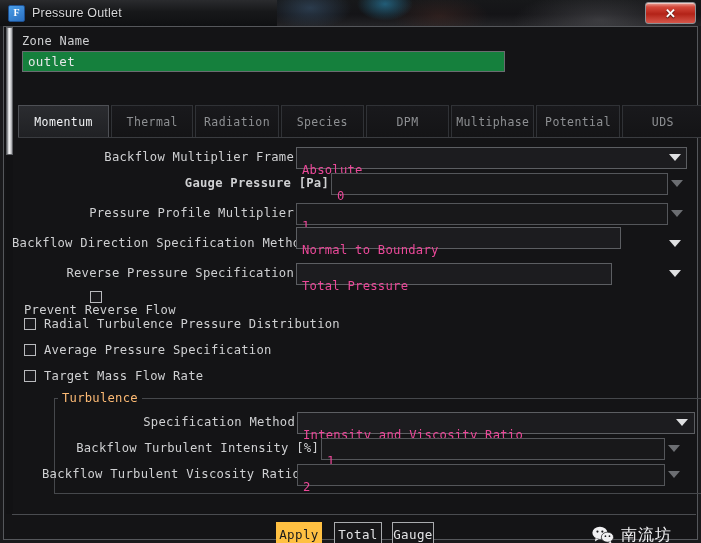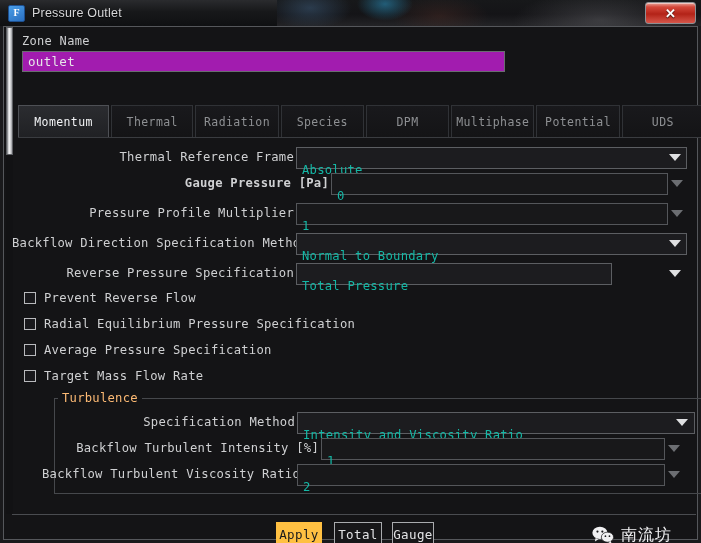--- a/index.html
+++ b/index.html
@@ -78,21 +78,21 @@
   }
 
   
   .zone-label{
     position:absolute;left:10px;top:7px;
     font-size:12px;color:#cfd0d2;letter-spacing:.3px;
   }
   .zone-input{
     position:absolute;left:10px;top:24px;width:483px;height:21px;
     box-sizing:border-box;
-    background:#a21caf;border:1px solid #6a6c70;
+    background:#15803d;border:1px solid #6a6c70;
     display:flex;align-items:center;
   }
   .zone-input span{
     font-size:12.5px;color:#e6e7e9;padding-left:5px;letter-spacing:.3px;
   }
 
   
   .tabs{
     position:absolute;left:6px;top:78px;width:688px;height:33px;
     display:flex;
@@ -117,21 +117,21 @@
     position:absolute;text-align:right;
     font-size:12.2px;color:#cfd0d2;letter-spacing:.25px;
     white-space:nowrap;
   }
   .fld{
     position:absolute;box-sizing:border-box;height:22px;
     background:#18181a;border:1px solid #54565a;
     display:flex;align-items:center;
   }
   .fld > span{
-    font-size:12.2px;color:#14b8a6;padding-left:5px;letter-spacing:.25px;
+    font-size:12.2px;color:#ec4899;padding-left:5px;letter-spacing:.25px;
     white-space:nowrap;
     margin-top:24px;
   }
   .combo{border:1px solid #5c5e62;background:#1c1c1f;}
   .arrow{
     position:absolute;width:0;height:0;
     border-left:6px solid transparent;border-right:6px solid transparent;
     border-top:7px solid #dfe0e2;cursor:pointer;
   }
   .arrow.dim{
@@ -236,57 +236,57 @@
           </div>
         <div class="tab" style="width:85px">
             <span>Potential</span>
           </div>
         <div class="tab" style="width:84px">
             <span>UDS</span>
           </div>
       </div>
       <div class="tabs-underline"></div>
 
-      <div class="rlabel" style="left:0px;top:123px;width:282px;">Thermal Reference Frame</div>
+      <div class="rlabel" style="left:0px;top:123px;width:282px;">Backflow Multiplier Frame</div>
       <div class="fld combo" style="left:284px;top:120px;width:391px;">
         <span>Absolute</span>
       </div>
       <div class="arrow" style="left:657px;top:127px;"></div>
 
       <div class="rlabel" style="left:0px;top:149px;width:317px;font-weight:bold;">Gauge Pressure [Pa]</div>
       <div class="fld" style="left:319px;top:146px;width:337px;">
         <span>0</span>
       </div>
       <div class="arrow dim" style="left:659px;top:153px;"></div>
 
       <div class="rlabel" style="left:0px;top:179px;width:282px;">Pressure Profile Multiplier</div>
       <div class="fld" style="left:284px;top:176px;width:372px;">
         <span>1</span>
       </div>
       <div class="arrow dim" style="left:659px;top:183px;"></div>
 
       <div class="rlabel" style="left:0px;top:209px;width:282px;">Backflow Direction Specification Method</div>
-      <div class="fld combo" style="left:284px;top:206px;width:391px;">
+      <div class="fld combo" style="left:284px;top:200px;width:325px;">
         <span>Normal to Boundary</span>
       </div>
       <div class="arrow" style="left:657px;top:213px;"></div>
 
       <div class="rlabel" style="left:0px;top:239px;width:282px;">Reverse Pressure Specification</div>
       <div class="fld combo" style="left:284px;top:236px;width:316px;">
         <span>Total Pressure</span>
       </div>
       <div class="arrow" style="left:657px;top:243px;"></div>
 
-      <div class="cbrow" style="left:12px;top:264px;">
+      <div class="cbrow" style="left:12px;top:264px;flex-direction:column;">
         <div class="cbox"></div>
         <span>Prevent Reverse Flow</span>
       </div>
       <div class="cbrow" style="left:12px;top:290px;">
         <div class="cbox"></div>
-        <span>Radial Equilibrium Pressure Specification</span>
+        <span>Radial Turbulence Pressure Distribution</span>
       </div>
       <div class="cbrow" style="left:12px;top:316px;">
         <div class="cbox"></div>
         <span>Average Pressure Specification</span>
       </div>
       <div class="cbrow" style="left:12px;top:342px;">
         <div class="cbox"></div>
         <span>Target Mass Flow Rate</span>
       </div>
 

